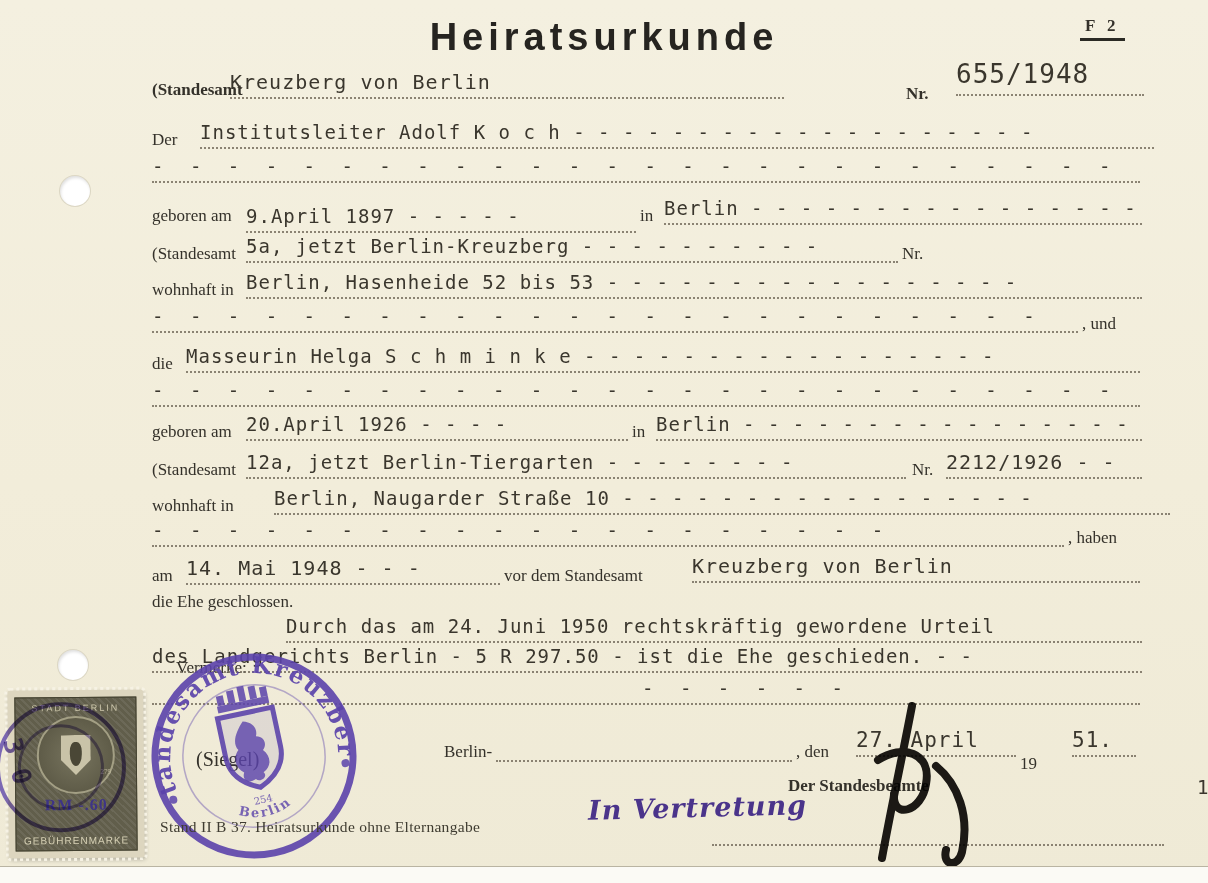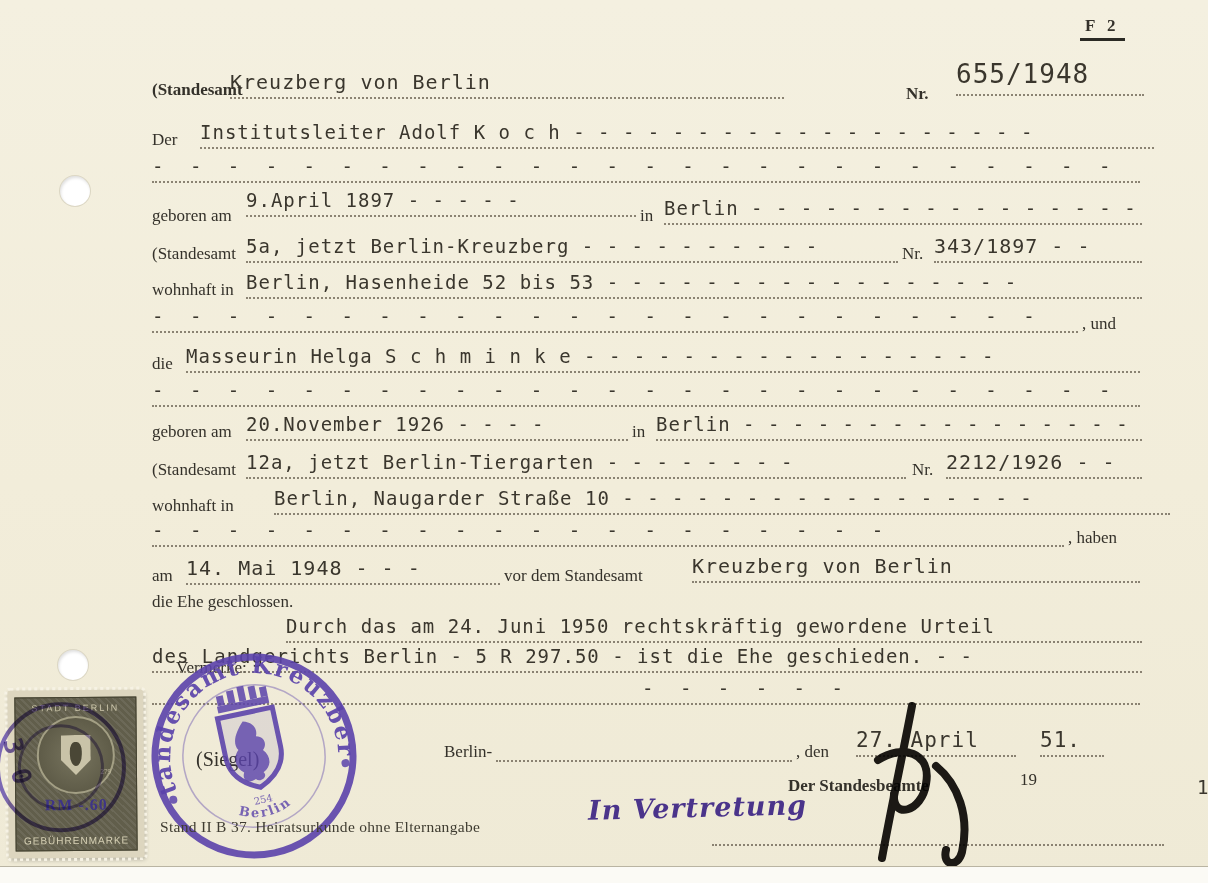--- a/index.html
+++ b/index.html
@@ -69,52 +69,52 @@
          background:radial-gradient(circle at 50% 45%, #3c392f 0 3px, transparent 3.5px); }
   .bottom-strip { position:absolute; left:0; right:0; top:866px; height:17px;
          background:#fbfaf5; border-top:1px solid #b9b4a2; }
   .edge-mark { position:absolute; left:1197px; top:776px; }
 </style>
 </head>
 <body>
 
 <div class="page">
 
+  <div class="title">Heiratsurkunde</div>
   <div class="f2">F 2</div>
 
   <div class="lbl b" style="left:152px; top:80px;">(Standesamt</div>
   <div class="fld t" style="left:230px; top:70px; width:554px; font-size:20px;">Kreuzberg von Berlin</div>
   <div class="lbl b" style="left:906px; top:84px;">Nr.</div>
   <div class="fld t" style="left:956px; top:58px; width:188px; height:36px; line-height:32px; font-size:26px;">655/1948</div>
 
   <div class="lbl" style="left:152px; top:130px;">Der</div>
   <div class="fld t" style="left:200px; top:120px; width:954px;">Institutsleiter Adolf K o c h - - - - - - - - - - - - - - - - - - -</div>
   <div class="fld t dashes" style="left:152px; top:154px; width:988px;">- - - - - - - - - - - - - - - - - - - - - - - - - -</div>
 
   <div class="lbl" style="left:152px; top:206px;">geboren am</div>
-  <div class="fld t" style="left:246px; top:188px; width:390px;">9.April 1897 - - - - -</div>
+  <div class="fld t" style="left:246px; top:204px; width:390px;">9.April 1897 - - - - -</div>
   <div class="lbl" style="left:640px; top:206px;">in</div>
   <div class="fld t" style="left:664px; top:196px; width:478px;">Berlin - - - - - - - - - - - - - - - -</div>
 
   <div class="lbl" style="left:152px; top:244px;">(Standesamt</div>
   <div class="fld t" style="left:246px; top:234px; width:652px;">5a, jetzt Berlin-Kreuzberg - - - - - - - - - -</div>
   <div class="lbl" style="left:902px; top:244px;">Nr.</div>
-  <div class="fld t" style="left:934px; top:234px; width:208px; font-size:20px;">343/1897 - -</div>
 
   <div class="lbl" style="left:152px; top:280px;">wohnhaft in</div>
   <div class="fld t" style="left:246px; top:270px; width:896px;">Berlin, Hasenheide 52 bis 53 - - - - - - - - - - - - - - - - -</div>
   <div class="fld t dashes" style="left:152px; top:304px; width:926px;">- - - - - - - - - - - - - - - - - - - - - - - -</div>
   <div class="lbl" style="left:1082px; top:314px;">, und</div>
 
   <div class="lbl" style="left:152px; top:354px;">die</div>
   <div class="fld t" style="left:186px; top:344px; width:954px;">Masseurin Helga S c h m i n k e - - - - - - - - - - - - - - - - -</div>
   <div class="fld t dashes" style="left:152px; top:378px; width:988px;">- - - - - - - - - - - - - - - - - - - - - - - - - -</div>
 
   <div class="lbl" style="left:152px; top:422px;">geboren am</div>
-  <div class="fld t" style="left:246px; top:412px; width:382px;">20.November 1926 - - - -</div>
+  <div class="fld t" style="left:246px; top:412px; width:382px;">20.April 1926 - - - -</div>
   <div class="lbl" style="left:632px; top:422px;">in</div>
   <div class="fld t" style="left:656px; top:412px; width:486px;">Berlin - - - - - - - - - - - - - - - -</div>
 
   <div class="lbl" style="left:152px; top:460px;">(Standesamt</div>
   <div class="fld t" style="left:246px; top:450px; width:660px;">12a, jetzt Berlin-Tiergarten - - - - - - - -</div>
   <div class="lbl" style="left:912px; top:460px;">Nr.</div>
   <div class="fld t" style="left:946px; top:450px; width:196px; font-size:20px;">2212/1926 - -</div>
 
   <div class="lbl" style="left:152px; top:496px;">wohnhaft in</div>
   <div class="fld t" style="left:246px; top:486px; width:896px;margin-left:28px;">Berlin, Naugarder Straße 10 - - - - - - - - - - - - - - - - -</div>
@@ -132,22 +132,22 @@
   <div class="fld t" style="left:152px; top:644px; width:990px;">des Landgerichts Berlin - 5 R 297.50 - ist die Ehe geschieden. - -</div>
   <div class="fld" style="left:152px; top:676px; width:988px;">
     <span class="t dashes" style="padding-left:490px;">- - - - - -</span>
   </div>
 
   <div class="lbl" style="left:196px; top:748px; font-size:20px;">(Siegel)</div>
   <div class="lbl" style="left:444px; top:742px;">Berlin-</div>
   <div class="dotline" style="left:496px; top:740px; width:296px;"></div>
   <div class="lbl" style="left:796px; top:742px;">, den</div>
   <div class="fld t" style="left:856px; top:728px; width:160px; font-size:21px;">27. April</div>
-  <div class="lbl" style="left:1020px; top:770px;text-align:center;">19</div>
-  <div class="fld t" style="left:1040px; top:728px; width:64px; font-size:21px;">51.</div>
+  <div class="lbl" style="left:1020px; top:754px;text-align:center;">19</div>
+  <div class="fld t" style="left:1072px; top:728px; width:64px; font-size:21px;">51.</div>
 
   <div class="official">Der Standesbeamte</div>
   <div class="deputy">In Vertretung</div>
   <div class="dotline" style="left:712px; top:824px; width:452px;"></div>
 
   <svg class="sig-svg" width="200" height="175" viewBox="0 0 200 175">
     <g fill="none" stroke="#1d1b18" stroke-width="8" stroke-linecap="round">
       <path d="M72 6 C64 48 52 104 42 158"></path>
       <path d="M38 60 C62 44 92 52 86 84 C82 112 52 120 54 94"></path>
       <path d="M96 66 C118 84 130 116 122 152 C118 168 102 166 106 150"></path>

